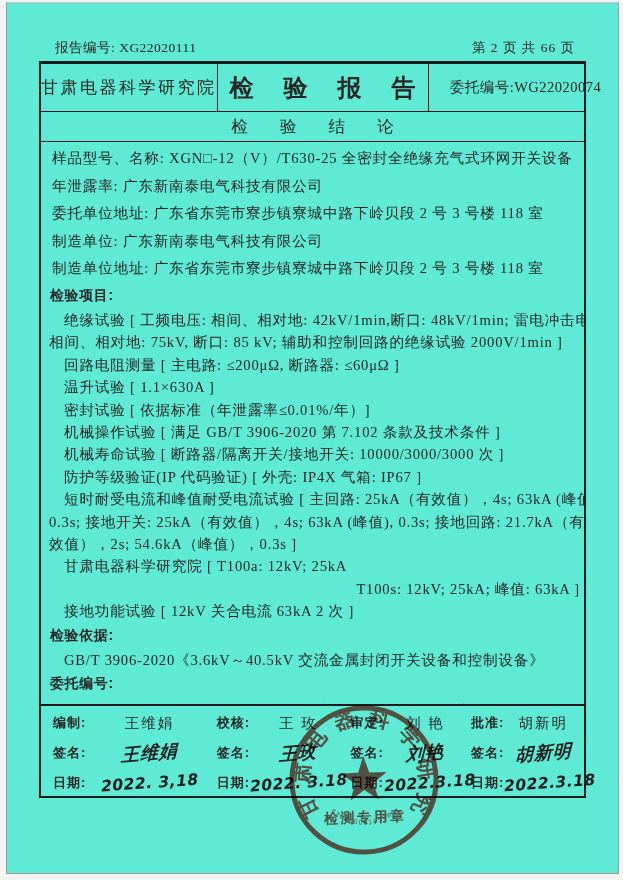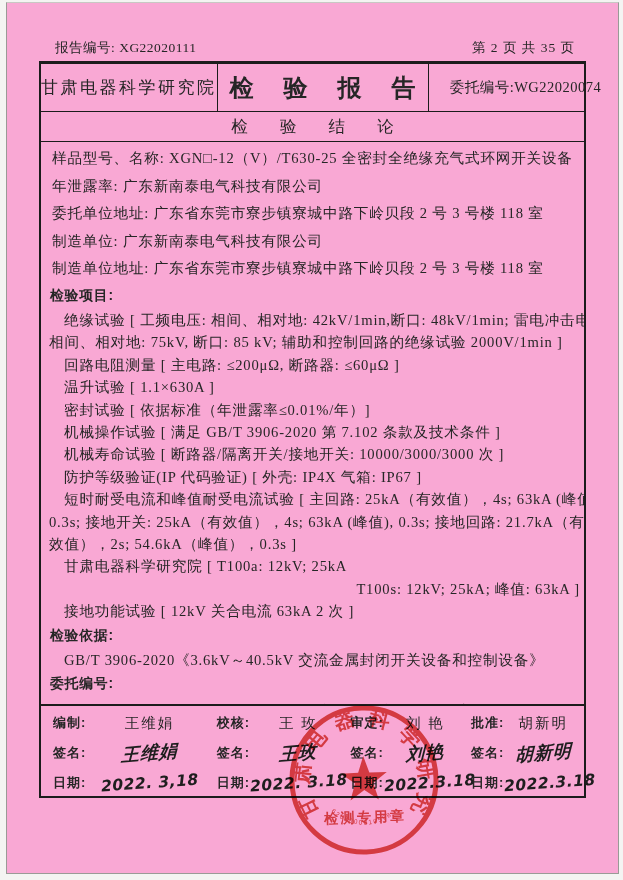--- a/index.html
+++ b/index.html
@@ -5,21 +5,21 @@
   * { margin:0; padding:0; box-sizing:border-box; }
   html,body { width:623px; height:880px; }
   body {
     font-family: "Liberation Serif", "DejaVu Serif", serif;
     background:#f4f4f2;
     position:relative;
     color:#262626;
   }
   .page {
     position:absolute; left:6px; top:2px; right:4px; bottom:6px;
-    background:#f9a8d4;
+    background:#5eead4;
     border:1px solid #9a9a96;
     border-top-color:#c8c8c4;
     overflow:hidden;
   }
   
   .meta-row { position:absolute; top:36px; left:48px; right:40px; height:18px; font-size:13.5px; }
   .report-no { position:absolute; left:0; top:0; letter-spacing:0.5px; }
   .page-info { position:absolute; right:3px; top:0; letter-spacing:1px; }
 
   
@@ -96,21 +96,21 @@
     transform:rotate(-2deg);
   }
 </style>
 </head>
 <body>
 
 <div class="page">
 
   <div class="meta-row">
     <span class="report-no">报告编号: XG22020111</span>
-    <span class="page-info">第 2 页 共 35 页</span>
+    <span class="page-info">第 2 页 共 66 页</span>
   </div>
 
   <div class="doc-table">
 
     <div class="title-row">
       <div class="cell-org">甘肃电器科学研究院</div>
       <div class="cell-title">检 验 报 告</div>
       <div class="cell-comm">委托编号:WG22020074</div>
     </div>
 

